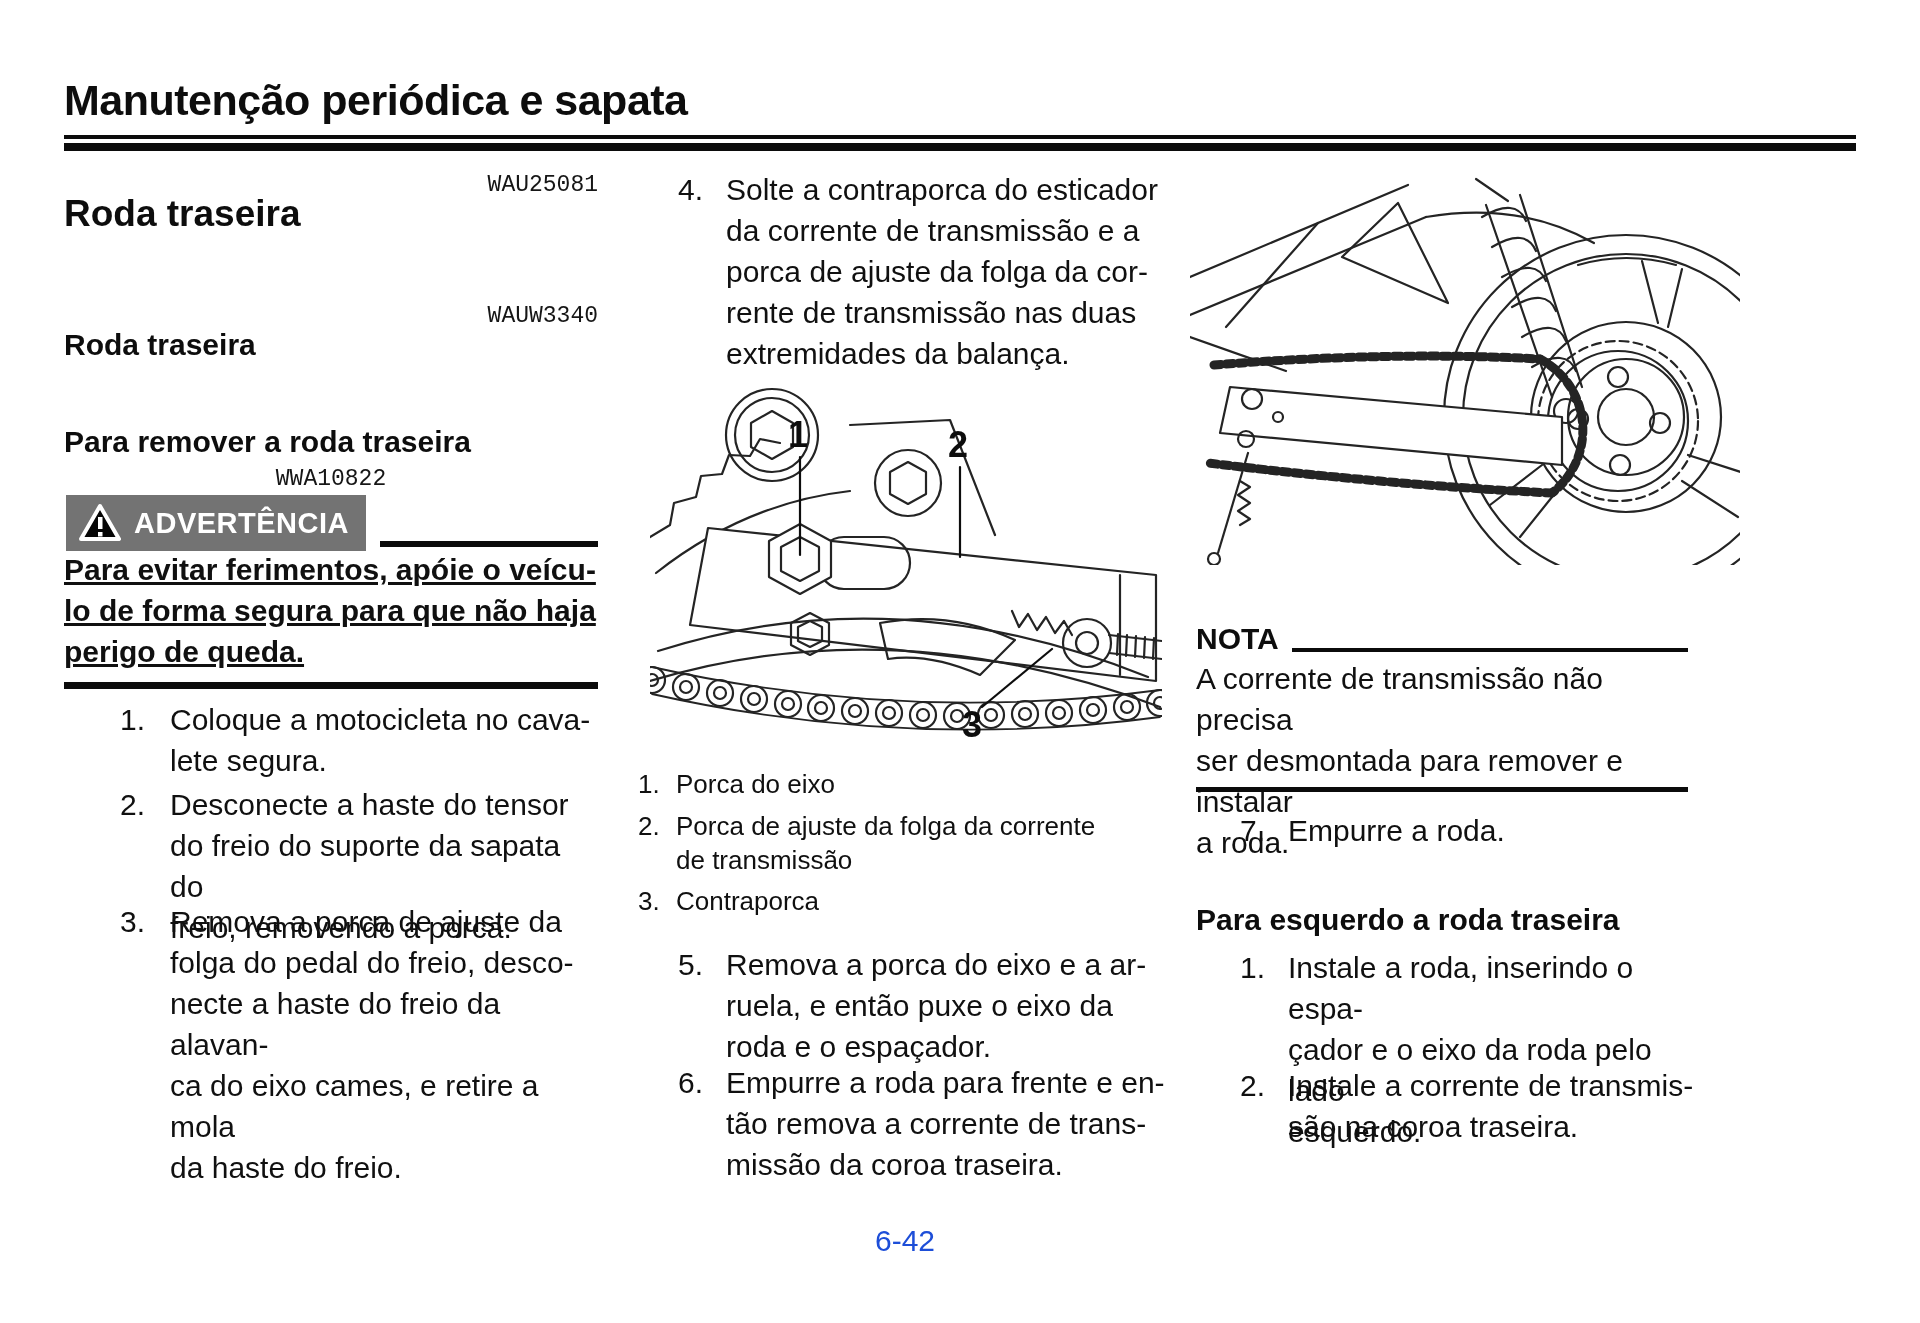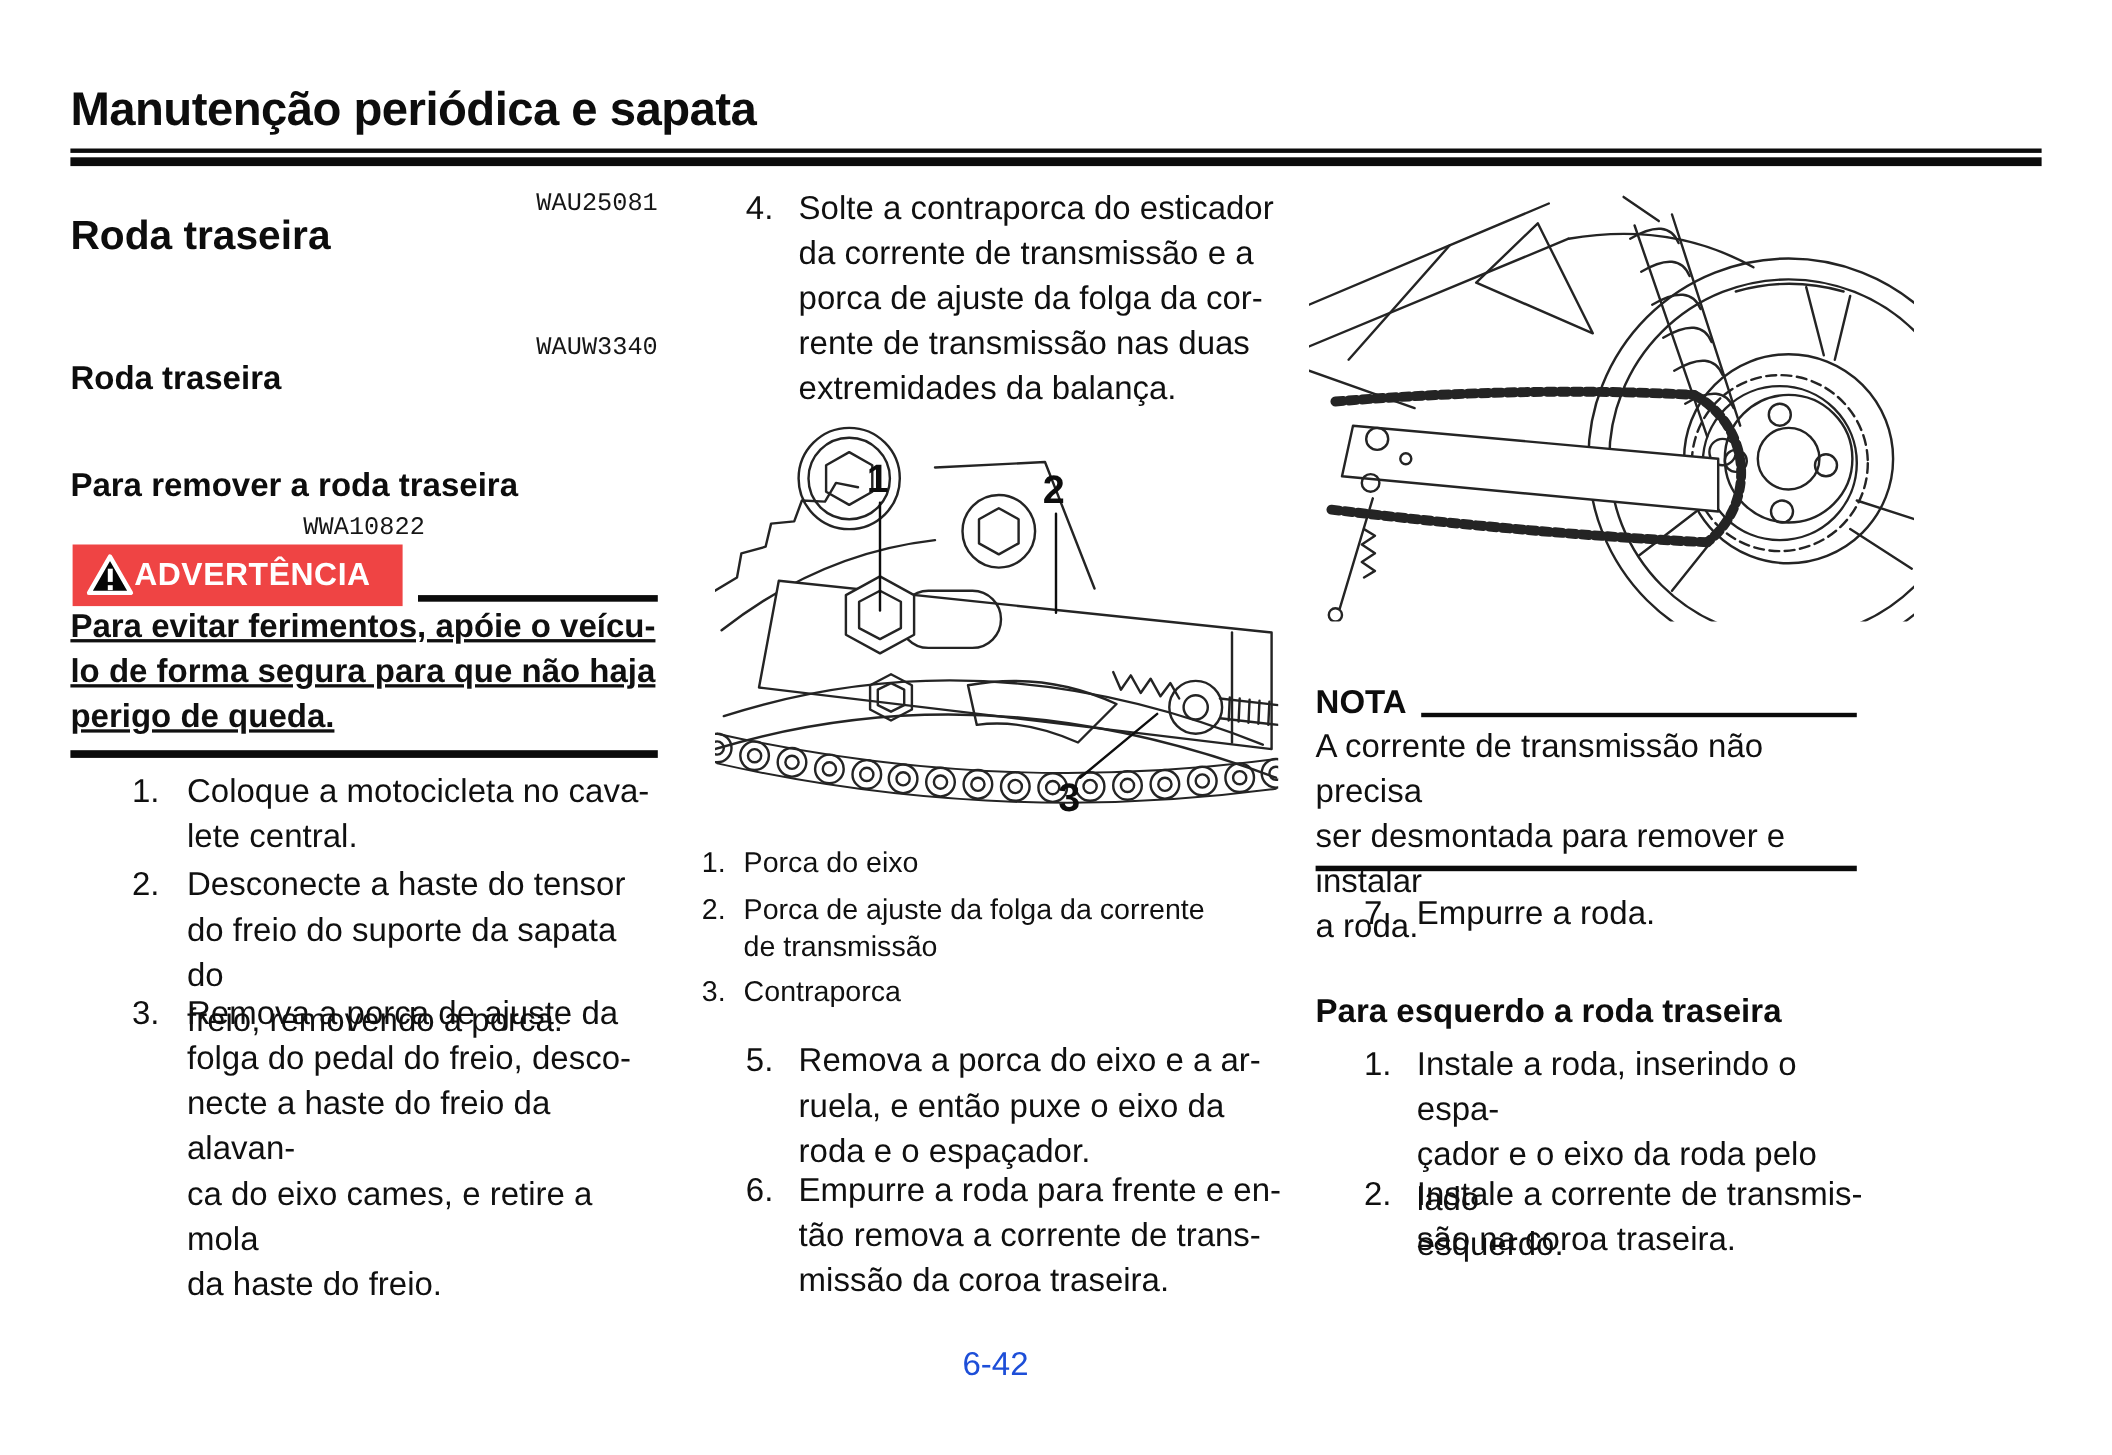--- a/index.html
+++ b/index.html
@@ -11,22 +11,22 @@
   .abs{position:absolute;}
   .lines{white-space:pre-line;}
   .chapter-title{left:64px;top:76px;font-size:43px;font-weight:bold;letter-spacing:-0.5px;}
   .rule{position:absolute;background:#0b0b0b;}
   .code{position:absolute;font-size:23px;color:#161616;width:534px;text-align:right;font-family:Liberation Mono, monospace;}
   .h-big{position:absolute;font-size:37px;font-weight:bold;}
   .h-sub{position:absolute;font-size:30px;font-weight:bold;}
   .body-t{position:absolute;font-size:30px;line-height:41px;color:#101010;}
   .bold{font-weight:bold;text-decoration:underline;}
   .warnbox{
-    position:absolute;left:66px;top:495px;width:300px;height:56px;background:#ef4444;
-    display:flex;align-items:center;padding-left:12px;box-sizing:border-box;
+    position:absolute;left:66px;top:495px;width:300px;height:56px;background:#737373;
+    display:flex;align-items:center;gap:12px;padding-left:12px;box-sizing:border-box;
   }
   .warnbox .wlabel{color:#ffffff;font-size:29px;font-weight:bold;letter-spacing:0.5px;}
   .caption-t{position:absolute;font-size:26px;line-height:34px;color:#101010;}
   .pagenum{position:absolute;left:835px;top:1224px;width:140px;text-align:center;font-size:30px;color:#1d4ed8;}
   svg text{font-family:"Liberation Sans", sans-serif;}
   .figure{position:absolute;}
 </style>
 </head>
 <body>
 
@@ -55,21 +55,21 @@
 </div>
 <div class="rule" style="left:380px;top:541px;width:218px;height:6px;"></div>
 
 <div class="body-t bold lines" style="left:64px;top:549px;width:540px;">Para evitar ferimentos, apóie o veícu-
 lo de forma segura para que não haja
 perigo de queda.</div>
 <div class="rule" style="left:64px;top:682px;width:534px;height:7px;"></div>
 
 <div class="body-t" style="left:120px;top:699px;">1.</div>
 <div class="body-t lines" style="left:170px;top:699px;width:430px;">Coloque a motocicleta no cava-
-lete central.</div>
+lete segura.</div>
 
 <div class="body-t" style="left:120px;top:784px;">2.</div>
 <div class="body-t lines" style="left:170px;top:784px;width:430px;">Desconecte a haste do tensor
 do freio do suporte da sapata do
 freio, removendo a porca.</div>
 
 <div class="body-t" style="left:120px;top:901px;">3.</div>
 <div class="body-t lines" style="left:170px;top:901px;width:430px;">Remova a porca de ajuste da
 folga do pedal do freio, desco-
 necte a haste do freio da alavan-

